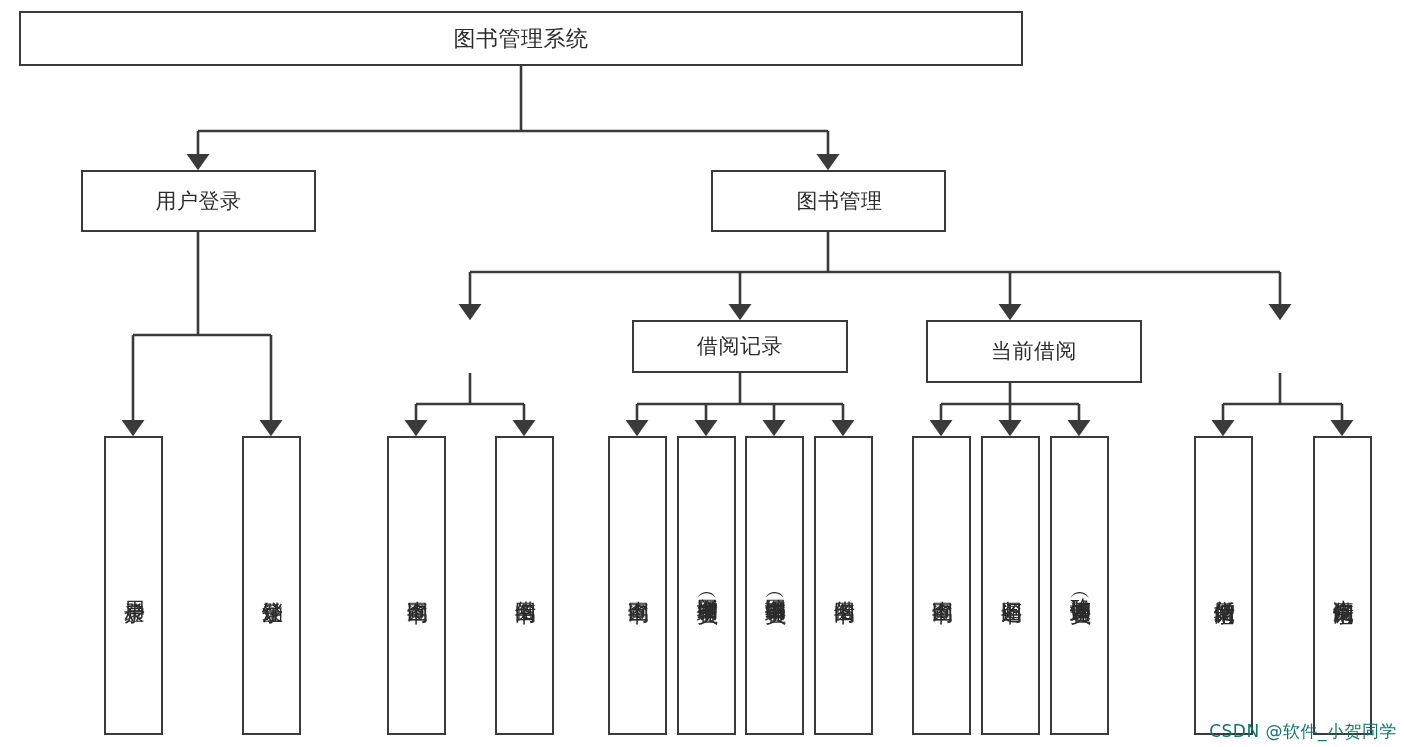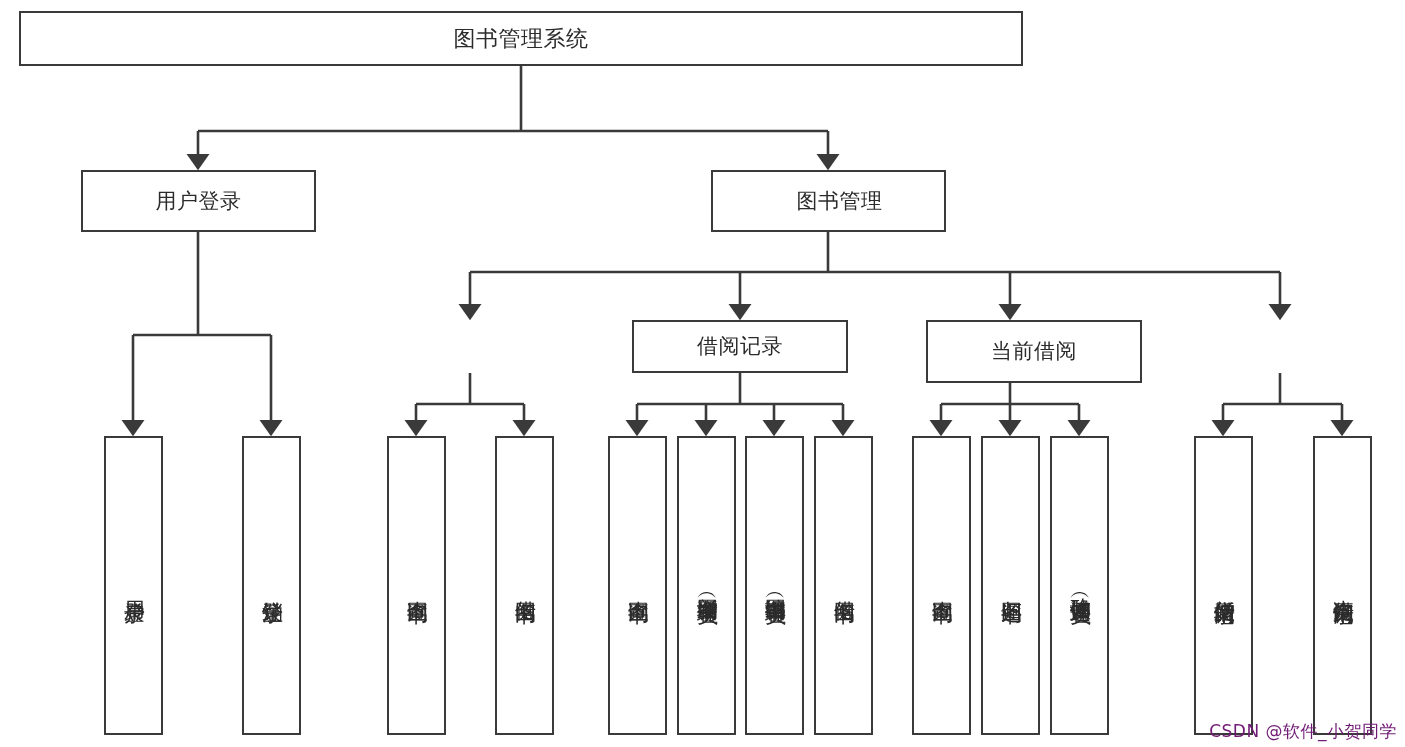--- a/index.html
+++ b/index.html
@@ -44,21 +44,21 @@
     line-height:1.04;
     letter-spacing:1px;
     white-space:normal;
     max-height:288px;
   }
   .watermark{
     position:absolute;
     right:8px;
     bottom:4px;
     font-size:17px;
-    color:#701a75;
+    color:#0f766e;
     letter-spacing:0.5px;
     white-space:nowrap;
   }
 </style>
 </head>
 <body>
 
 <div id="diagram">
 
   <svg id="wires" viewBox="0 0 1405 747" xmlns="http://www.w3.org/2000/svg">

